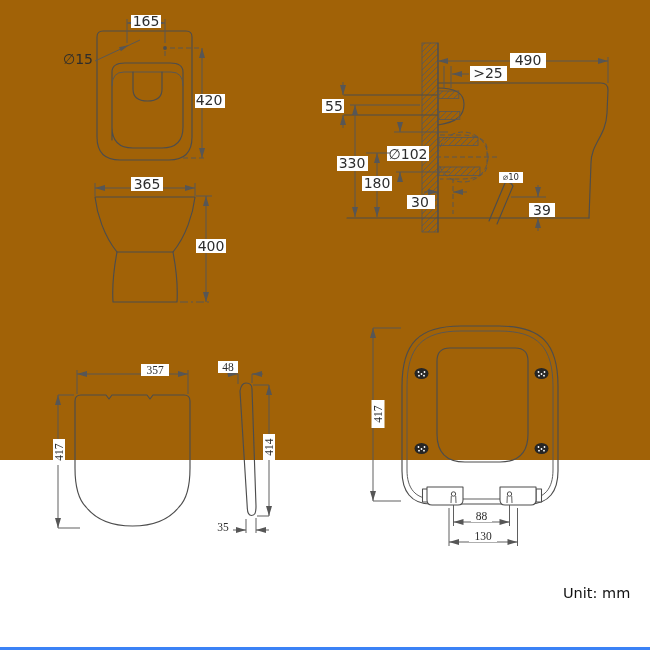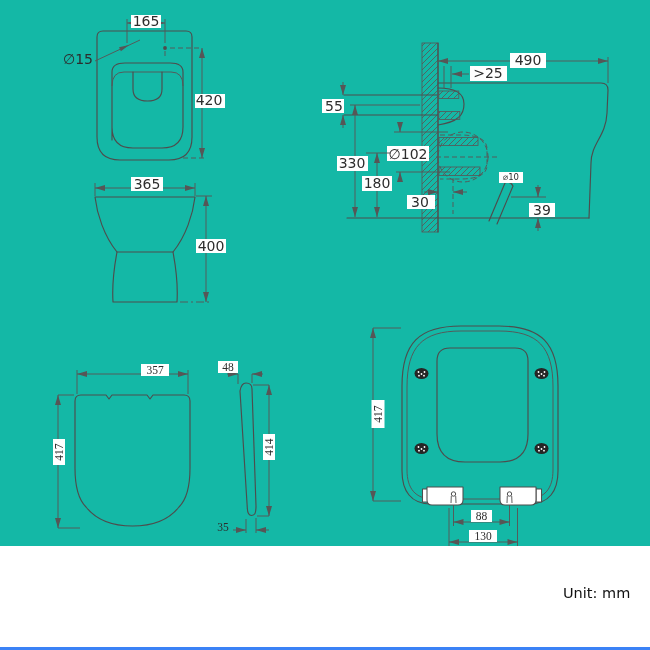--- a/index.html
+++ b/index.html
@@ -1,16 +1,16 @@
 <!DOCTYPE html>
 <html><head>
 <meta charset="utf-8">
 <style>
   html,body{margin:0;padding:0;background:#ffffff;width:650px;height:650px;overflow:hidden}
-  #stage{position:relative;width:650px;height:546px;background:#14b8a6}
+  #stage{position:relative;width:650px;height:460px;background:#a16207}
   svg{position:absolute;left:0;top:0}
   .ln{fill:none;stroke:#4d4d4d;stroke-width:1.15;stroke-linecap:round;stroke-linejoin:round}
   .dim{fill:none;stroke:#565656;stroke-width:0.95;stroke-linecap:butt}
   .dash{stroke-dasharray:5 3}
   .dashdot{stroke-dasharray:8 3 2 3}
   .hat{fill:url(#hatchp);stroke:#565656;stroke-width:0.8}
   .bg{fill:#ffffff;stroke:none}
   text{fill:#2d2d2d}
   .ds{font-family:"DejaVu Sans",sans-serif;font-size:14px;text-anchor:middle}
   .ds-sm{font-family:"DejaVu Sans",sans-serif;font-size:8.5px;text-anchor:middle}

